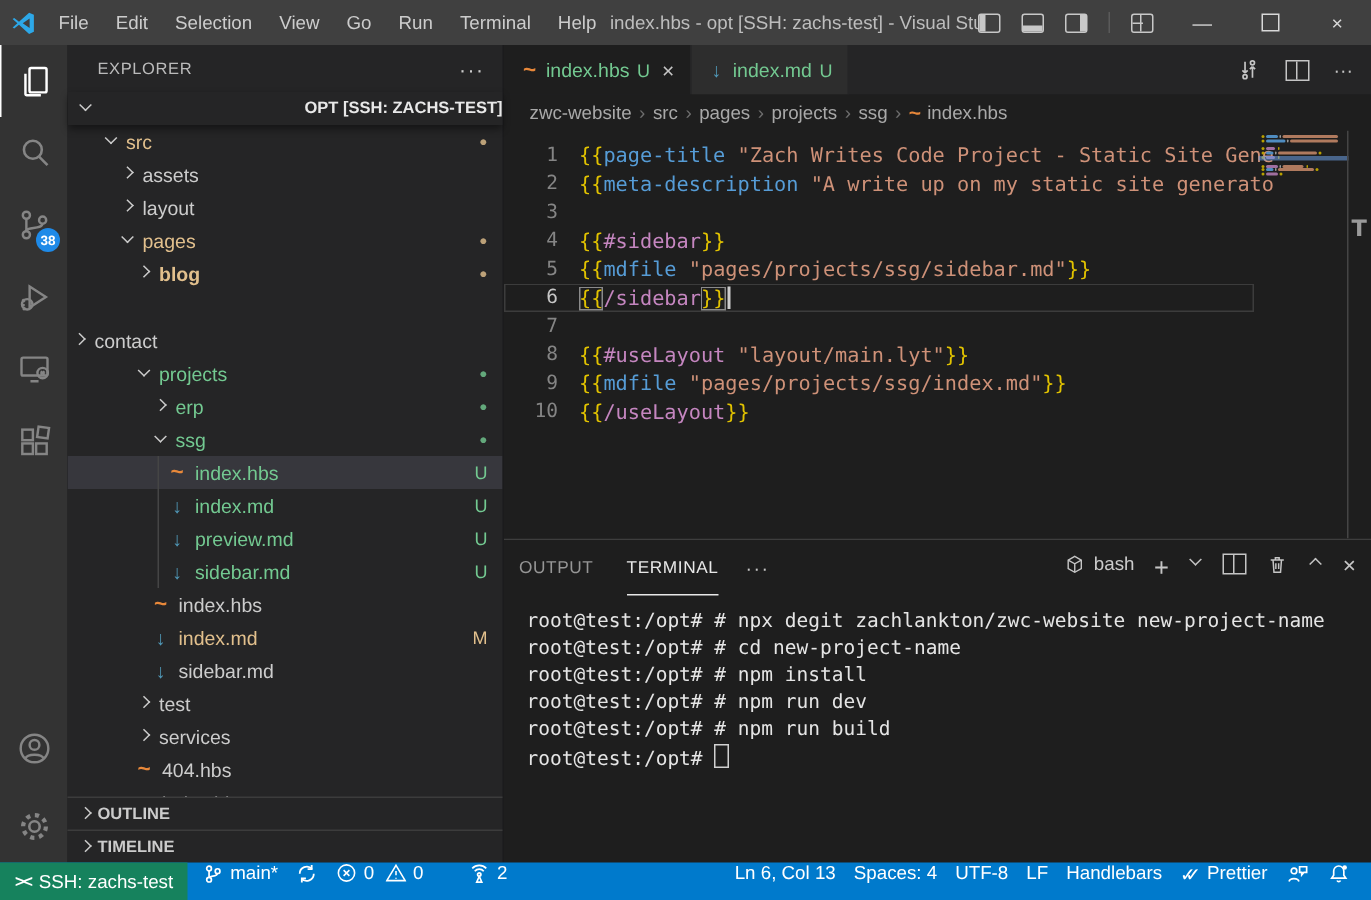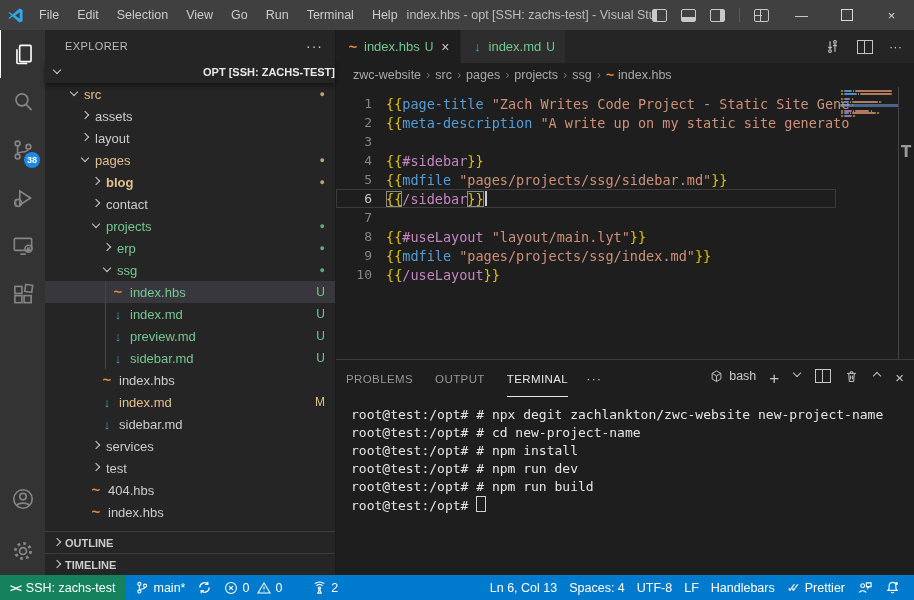--- a/index.html
+++ b/index.html
@@ -102,21 +102,21 @@
   .pc::before{content:"";position:absolute;top:1px;left:2px;width:5px;height:5px;border-right:1.3px solid #c5c5c5;border-bottom:1.3px solid #c5c5c5;transform:rotate(45deg);}
   .pc.up::before{transform:rotate(-135deg);top:4px;}
   .p-plus{font-size:17px;font-weight:400;}
   .p-close{font-size:15px;}
   .terminal{flex:1;padding:9px 0 0 15px;font-family:"DejaVu Sans Mono",monospace;font-size:13px;line-height:18px;color:#e5e5e5;white-space:pre;}
   .tcursor{display:inline-block;width:8px;height:14px;border:1px solid #d0d0d0;vertical-align:-2px;}
   
   .statusbar{height:25px;background:#007acc;display:flex;align-items:center;flex:0 0 25px;color:#ffffff;font-size:12.5px;}
   .sb-remote{height:25px;background:#16825d;display:flex;align-items:center;padding:0 10px;gap:5px;cursor:pointer;}
   .remote-ic{font-weight:700;font-size:11px;letter-spacing:-1px;}
-  .st-item{display:flex;align-items:center;gap:4px;padding:0 6px;height:25px;cursor:pointer;white-space:nowrap;}
+  .st-item{display:flex;align-items:flex-start;gap:4px;padding:0 6px;height:25px;cursor:pointer;white-space:nowrap;}
   .st-right{margin-left:auto;display:flex;align-items:center;padding-right:8px;}
   .dblcheck span:last-child{margin-left:-7px;}
 </style>
 </head>
 <body>
 
 <div class="app">
 
   <div class="titlebar">
     <div class="tb-logo">
@@ -240,21 +240,21 @@
           <div class="trow" style="padding-left: 32px;">
             <span class="tw open"></span>
             <span class="tlabel c-modified">pages</span>
             <span class="tdot c-modified">●</span>
           </div>
           <div class="trow" style="padding-left: 43px; font-weight: bold;">
             <span class="tw"></span>
             <span class="tlabel c-modified">blog</span>
             <span class="tdot c-modified">●</span>
           </div>
-          <div class="trow" style="padding-left: 43px;">
+          <div class="trow" style=" margin-top: 23px;">
             <span class="tw"></span>
             <span class="tlabel c-default">contact</span>
           </div>
           <div class="trow" style="padding-left: 43px;">
             <span class="tw open"></span>
             <span class="tlabel c-untracked">projects</span>
             <span class="tdot c-untracked">●</span>
           </div>
           <div class="trow" style="padding-left: 54px;">
             <span class="tw"></span>
@@ -298,25 +298,25 @@
             <span class="ficon ic-md">↓</span>
             <span class="tlabel c-modified">index.md</span>
             <span class="tbadge c-modified">M</span>
           </div>
           <div class="trow" style="padding-left: 54px;">
             <span class="ficon ic-md">↓</span>
             <span class="tlabel c-default">sidebar.md</span>
           </div>
           <div class="trow" style="padding-left: 43px;">
             <span class="tw"></span>
+            <span class="tlabel c-default">test</span>
+          </div>
+          <div class="trow" style="padding-left: 43px;">
+            <span class="tw"></span>
             <span class="tlabel c-default">services</span>
-          </div>
-          <div class="trow" style="padding-left: 43px;">
-            <span class="tw"></span>
-            <span class="tlabel c-default">test</span>
           </div>
           <div class="trow" style="padding-left: 43px;">
             <span class="ficon ic-hbs">~</span>
             <span class="tlabel c-default">404.hbs</span>
           </div>
           <div class="trow" style="padding-left: 43px;">
             <span class="ficon ic-hbs">~</span>
             <span class="tlabel c-default">index.hbs</span>
           </div>
         </div>
@@ -421,21 +421,20 @@
             <div class="mm-bar" style="top: 28.2px; left: 14.2px; width: 1.7px; background: rgb(184, 160, 0);"></div>
           </div>
         <div class="scrollcol">
           <div class="t-mark">T</div>
         </div>
       </div>
 
       <div class="panel">
         <div class="panel-header">
           <div id="ptabs" style="display:flex;height:37px;">
-              <div class="ptab">PROBLEMS</div>
               <div class="ptab">OUTPUT</div>
               <div class="ptab active">TERMINAL</div>
             </div>
           <span class="p-more">···</span>
           <div class="p-actions">
             <div class="shell">
               <svg width="15" height="15" viewBox="0 0 24 24" fill="none" stroke="#c5c5c5" stroke-width="1.5">
                   <path d="M12 3l7 4v9l-7 4-7-4V7z"></path>
                   <path d="M5 7l7 4 7-4M12 11v9"></path>
                 </svg>

